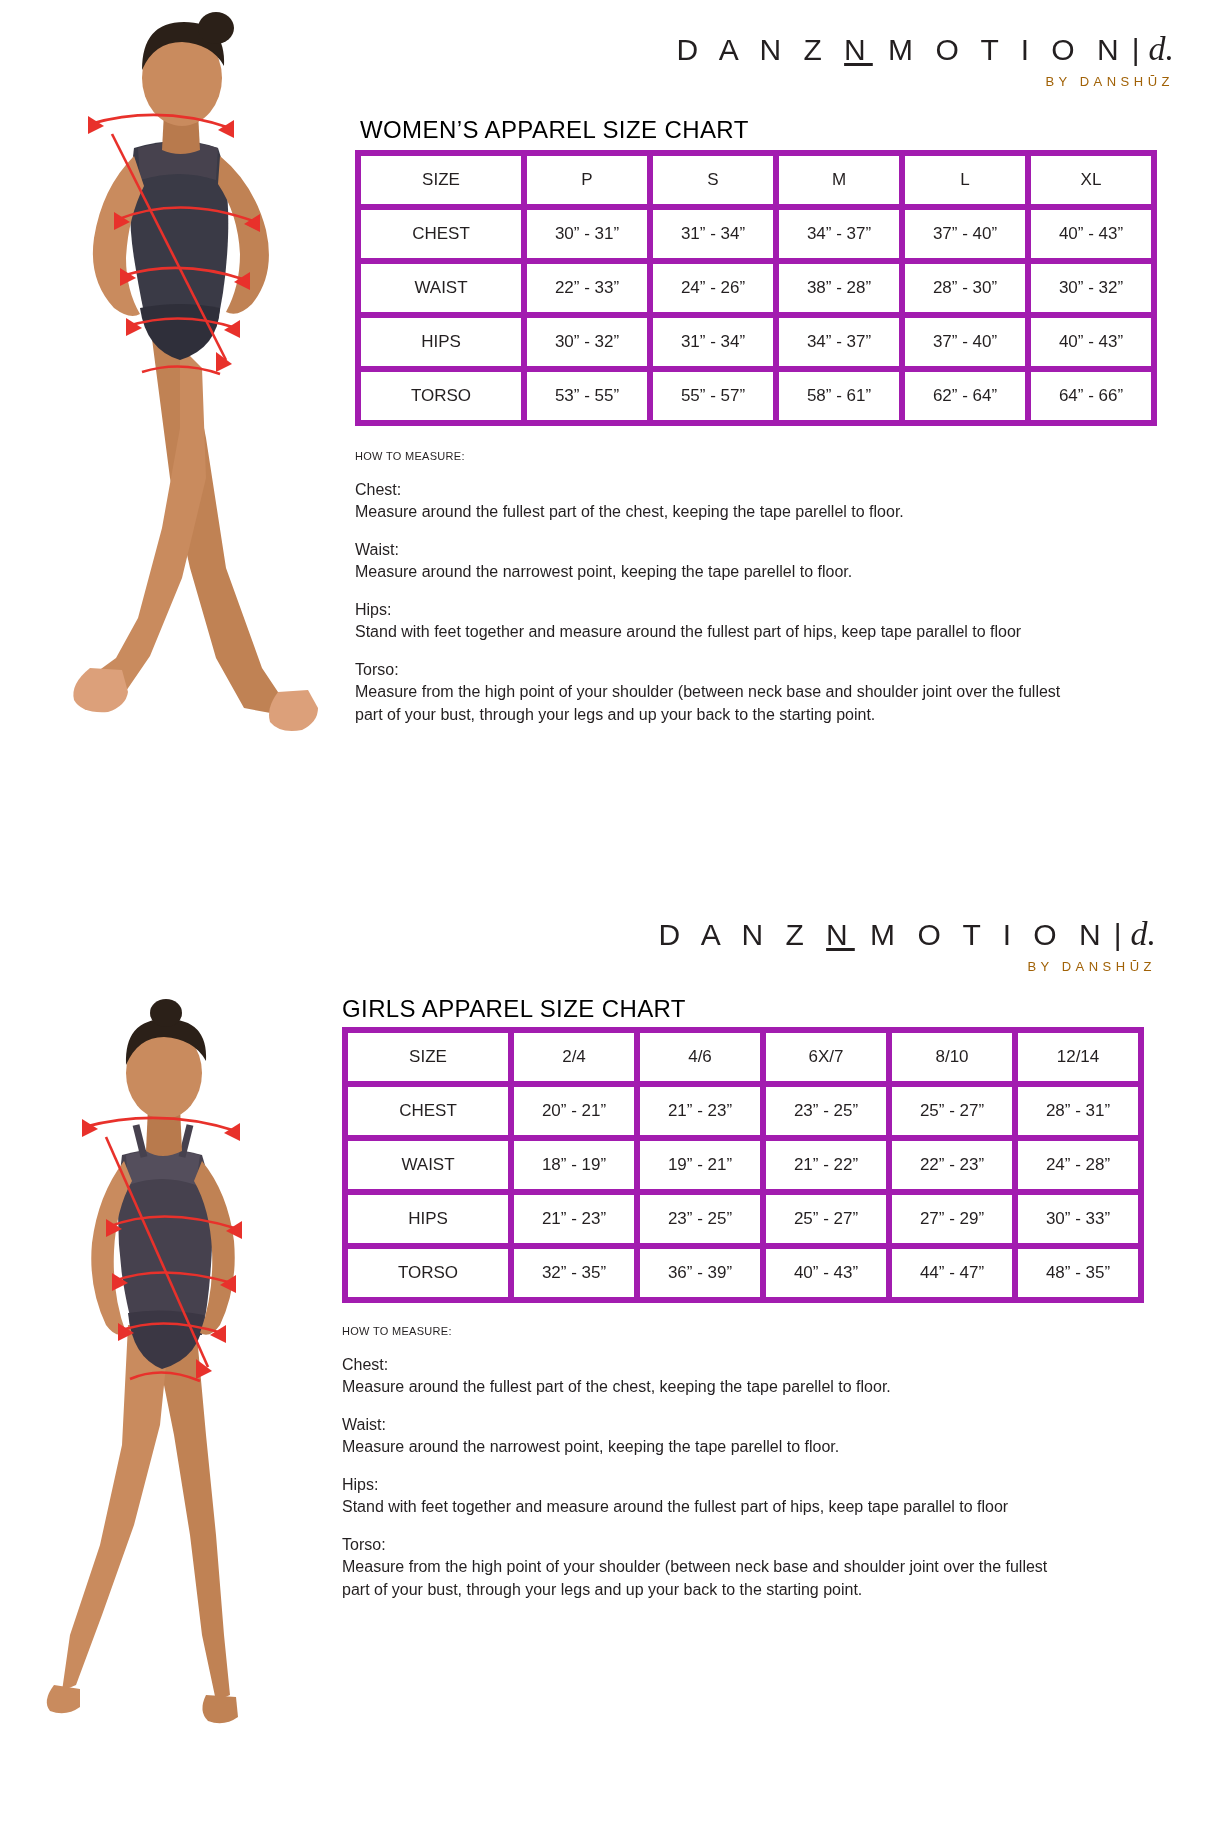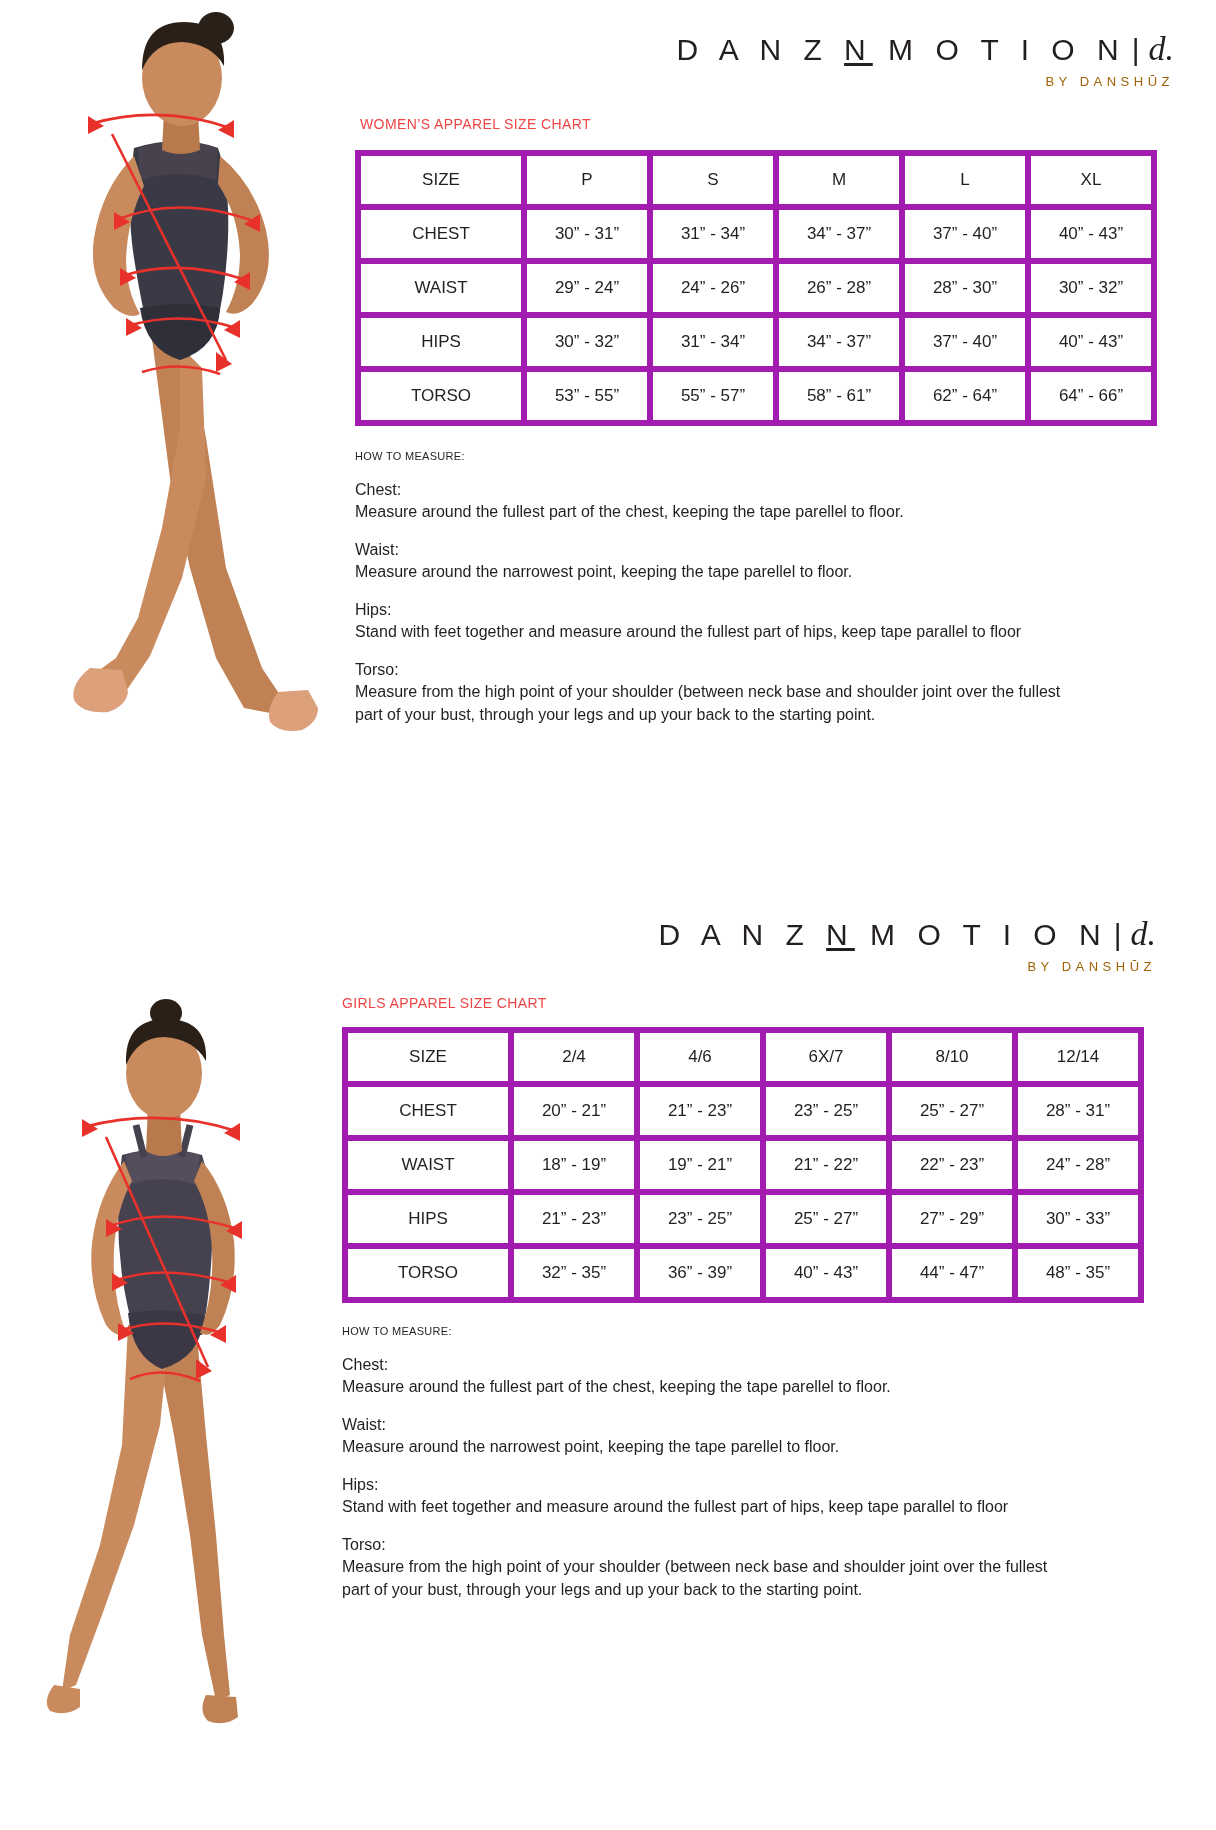--- a/index.html
+++ b/index.html
@@ -69,23 +69,23 @@
     font-size: 13px;
     letter-spacing: 4.5px;
     color: #a16207;
     margin-top: 6px;
     white-space: nowrap;
   }
 
   
   .chart-title {
     position: absolute;
-    font-size: 14px;
+    font-size: 24px;
     letter-spacing: 0.4px;
-    color: #ef4444;
+    color: #000000;
   }
 
   
   table.size-table {
     position: absolute;
     border-collapse: collapse;
     table-layout: fixed;
   }
   table.size-table td {
     border: 6px solid #a21caf;
@@ -201,23 +201,23 @@
         <tr>
           <td class="rowhead">CHEST</td>
           <td class="cell">30” - 31”</td>
           <td class="cell">31” - 34”</td>
           <td class="cell">34” - 37”</td>
           <td class="cell">37” - 40”</td>
           <td class="cell">40” - 43”</td>
         </tr>
         <tr>
           <td class="rowhead">WAIST</td>
-          <td class="cell">29” - 24”</td>
+          <td class="cell">22” - 33”</td>
           <td class="cell">24” - 26”</td>
-          <td class="cell">26” - 28”</td>
+          <td class="cell">38” - 28”</td>
           <td class="cell">28” - 30”</td>
           <td class="cell">30” - 32”</td>
         </tr>
         <tr>
           <td class="rowhead">HIPS</td>
           <td class="cell">30” - 32”</td>
           <td class="cell">31” - 34”</td>
           <td class="cell">34” - 37”</td>
           <td class="cell">37” - 40”</td>
           <td class="cell">40” - 43”</td>

